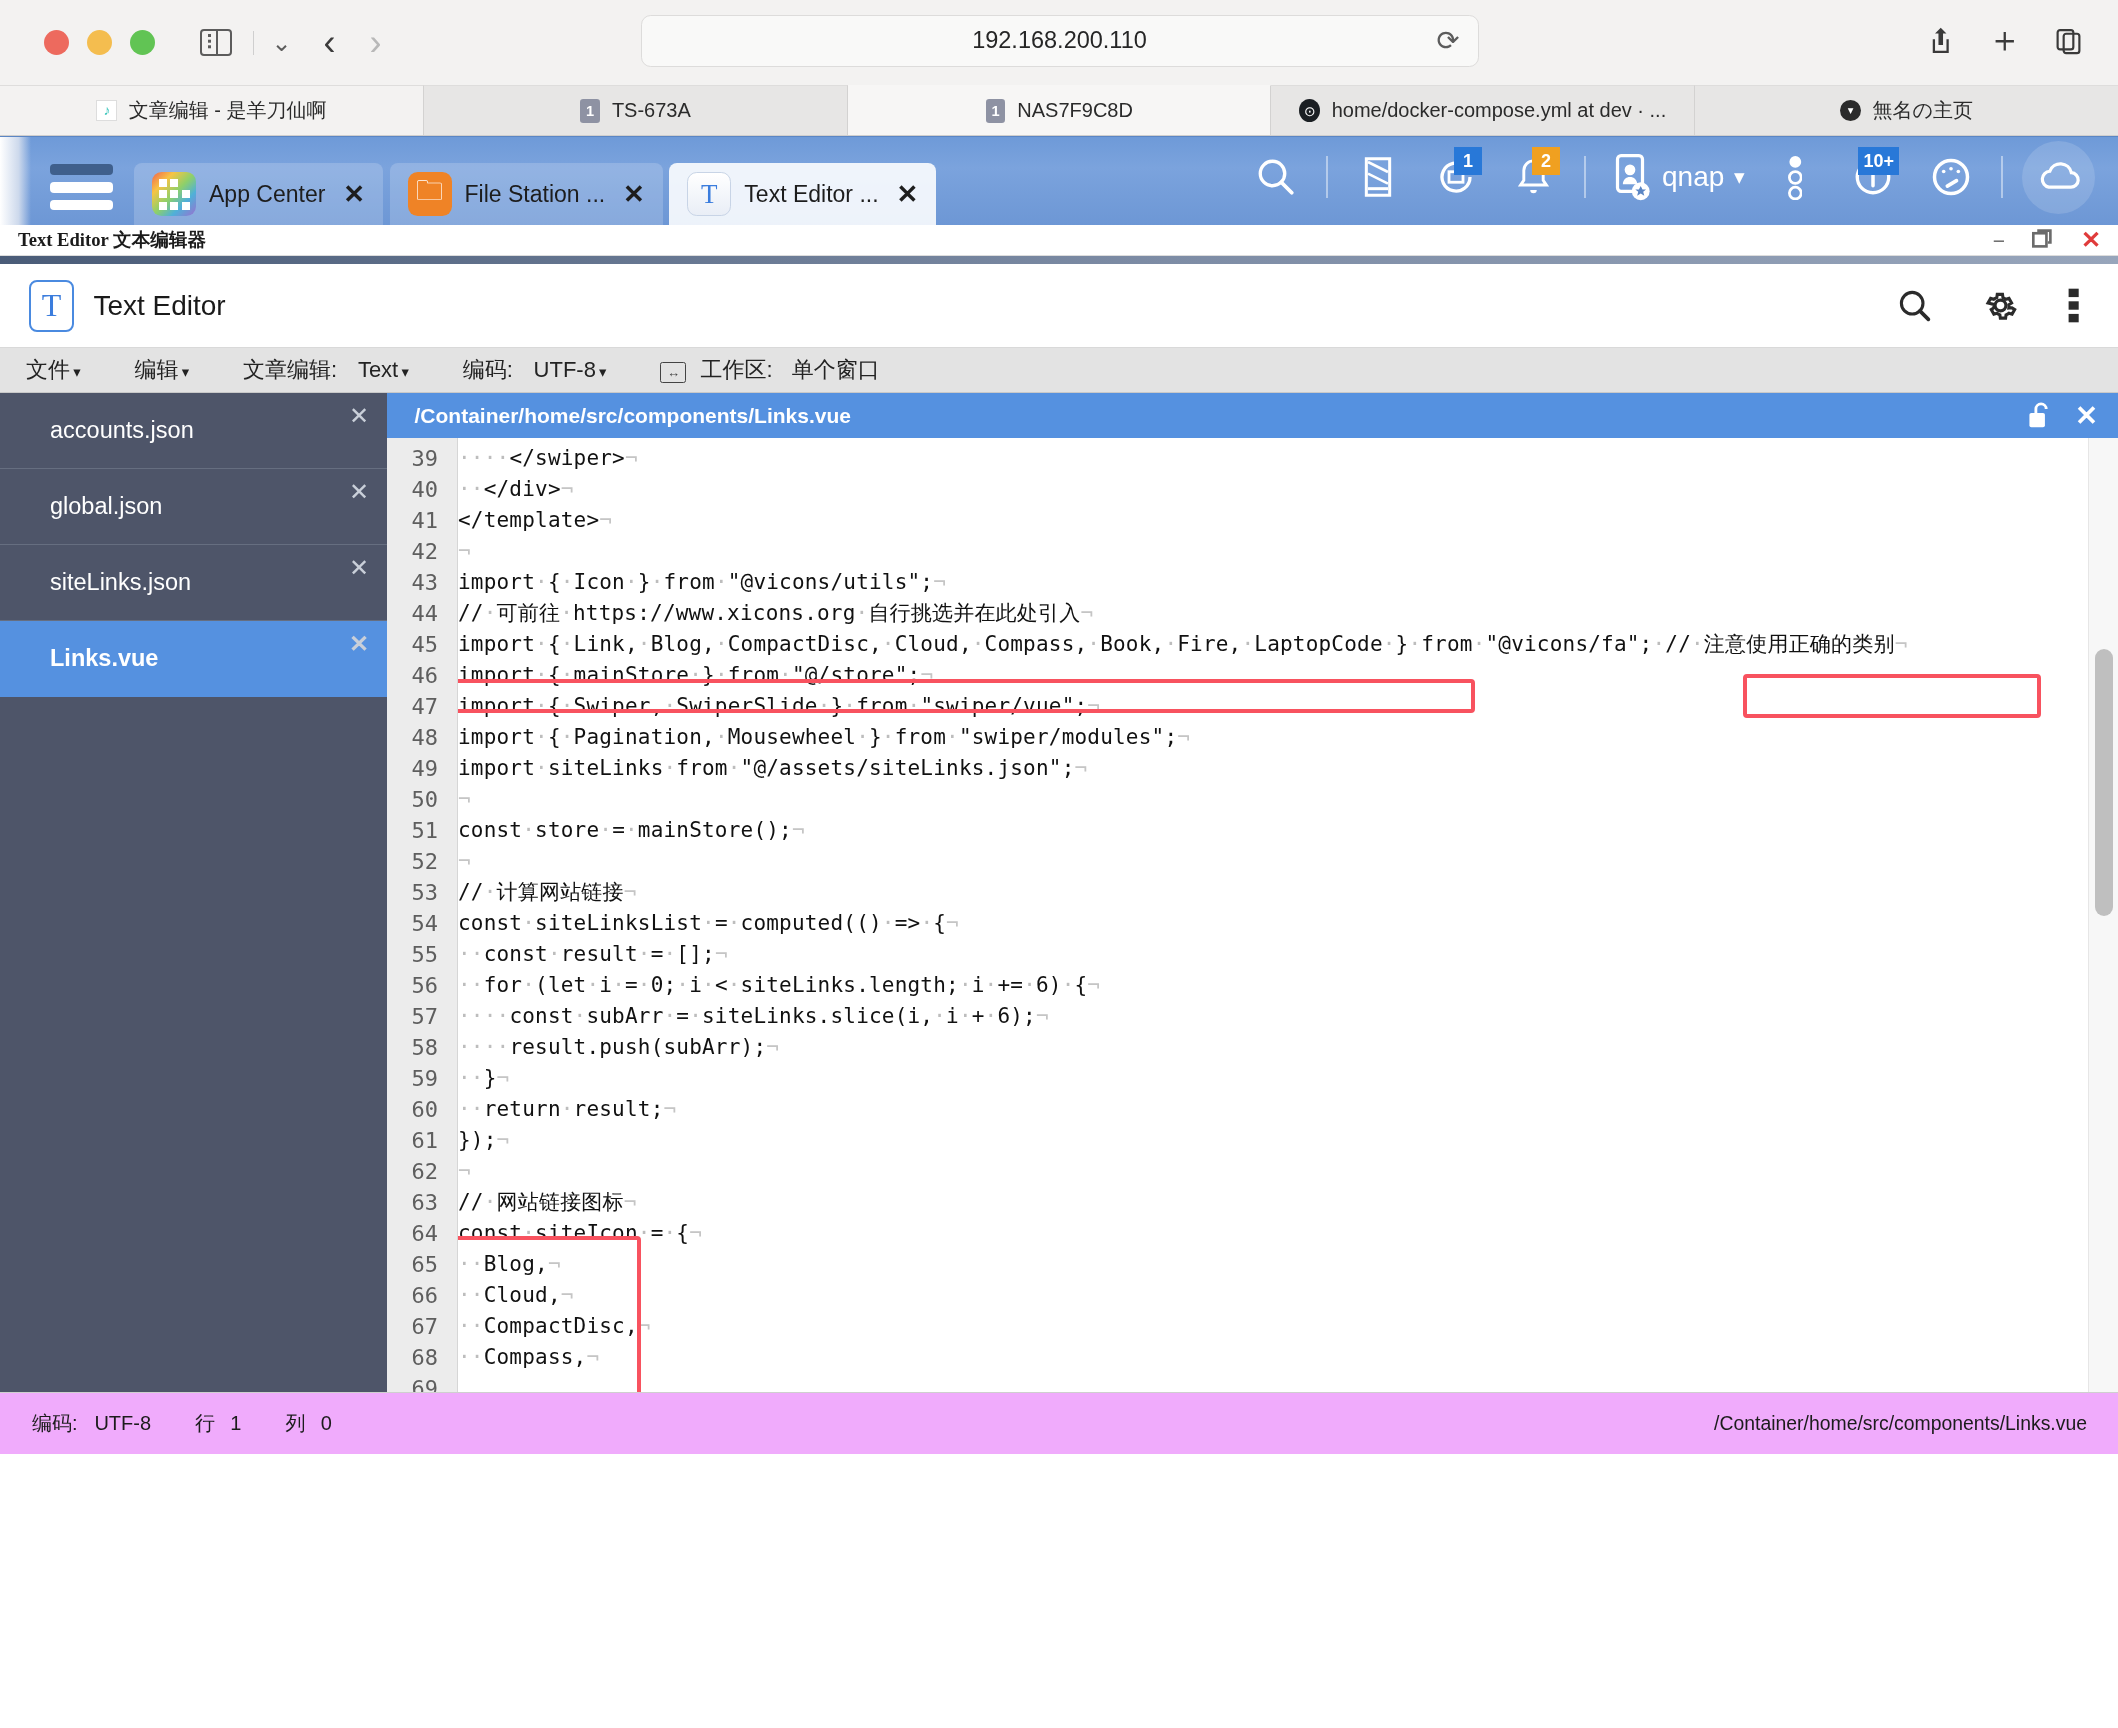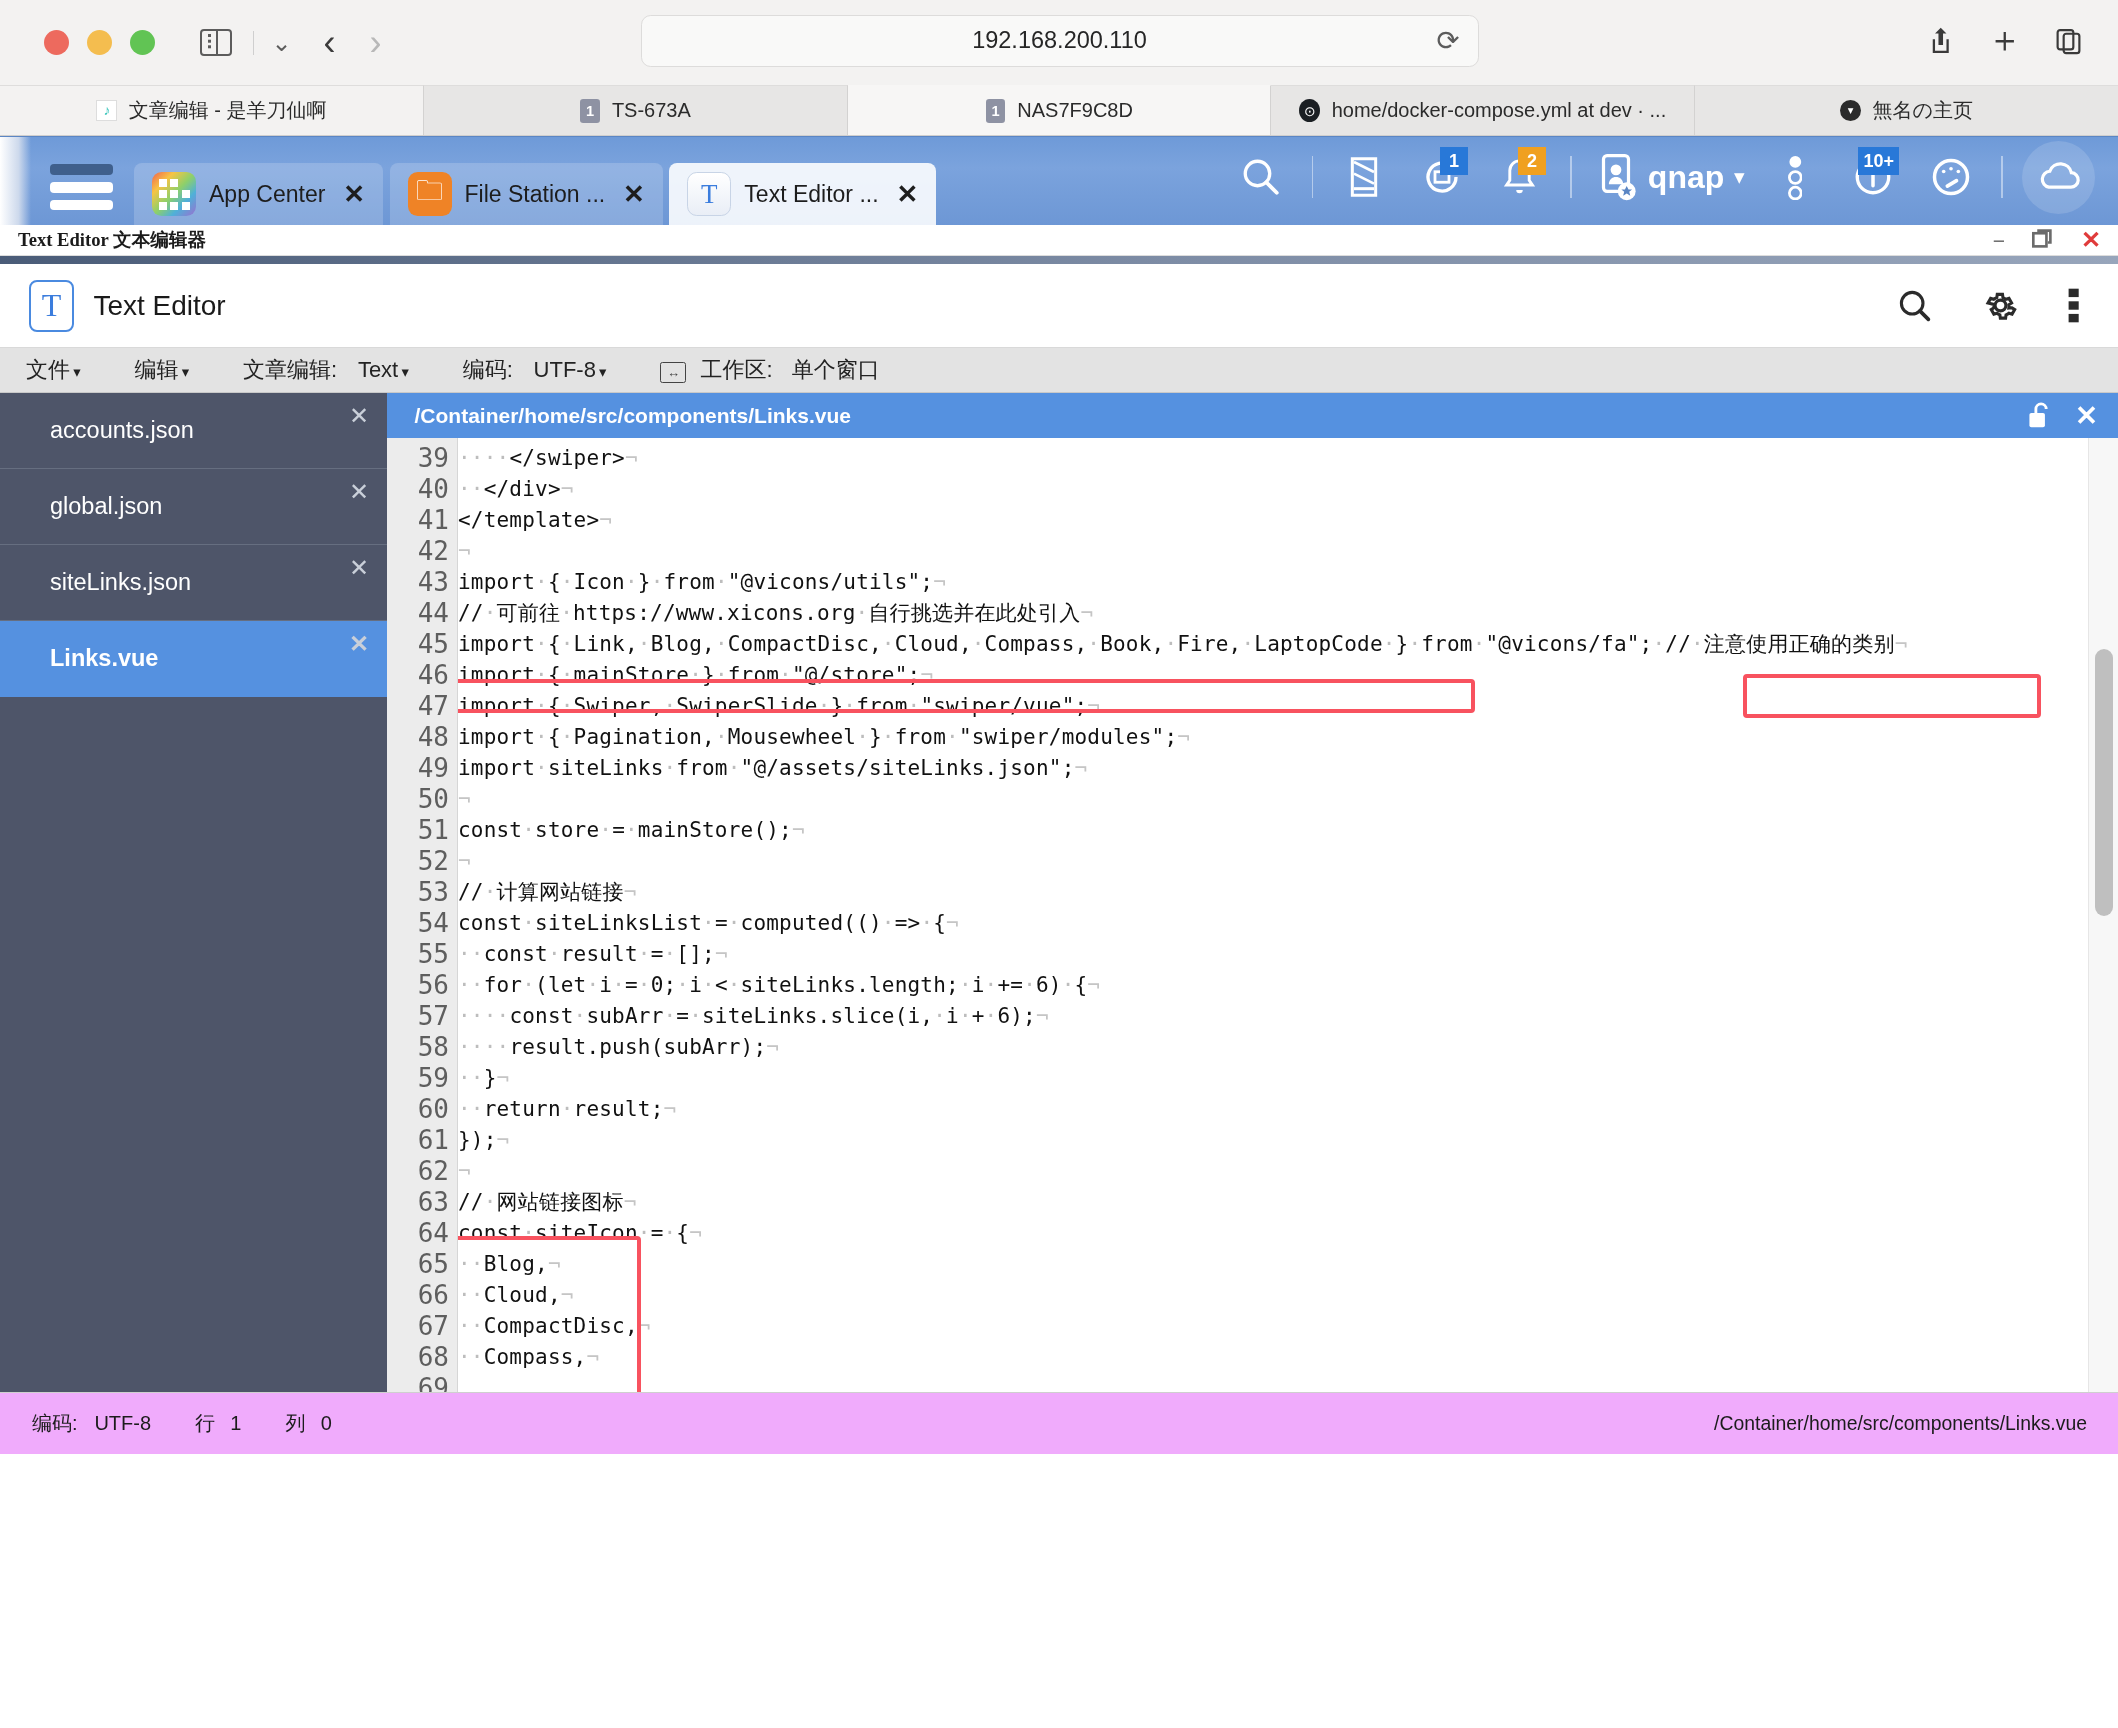--- a/index.html
+++ b/index.html
@@ -173,21 +173,21 @@
   }
   .q-sep { width:1.6px; height:42px; background: rgba(255,255,255,0.45); margin: 0 11.3px; }
   .q-badge {
     position:absolute; top: 1.6px; right: 13px;
     min-width: 27.5px; height: 27.5px; padding: 0 4.9px;
     background:#2878d8; color:#fff; font-size: 18px; font-weight:bold;
     display:flex;align-items:center;justify-content:center;
   }
   .q-badge.orange { background:#f0a020; }
   .q-user { display:flex; align-items:center; gap: 9.7px; color:#fff; cursor:pointer; }
-  .q-user-name { font-size: 32px; font-weight: bold; }
+  .q-user-name { font-size: 28px; font-weight: normal; }
   .q-cloud {
     width: 73px; height: 73px; border-radius: 50%;
     background: rgba(255,255,255,0.14);
     display:flex;align-items:center;justify-content:center;
     color:#fff; margin-left: 8px;
   }
 
   
   .win-titlebar {
     height: 31px; background:#ffffff;
@@ -267,22 +267,22 @@
     background:#ffffff;
     font-family: "DejaVu Sans Mono", "Liberation Mono", monospace;
   }
   .gutter {
     width: 71px; flex:none; background:#ececec;
     border-right: 0.8px solid #d6d6d6;
     padding-top: 4.9px;
     text-align:right;
   }
   .gutter div {
-    height: 31px; line-height: 31px; font-size: 26px; color:#5e5e5e;
-    padding-right: 8px;
+    height: 31px; line-height: 31px; font-size: 22px; color:#5e5e5e;
+    padding-right: 19px;
   }
   .codelines {
     flex:1; padding-top: 4.9px; padding-left: 0; position:relative;
     min-width:0; overflow:hidden;
   }
   .cl {
     height: 31px; line-height: 31px; font-size: 21px; color:#111;
     white-space: pre; letter-spacing: 0.2px;
   }
   .ws { color:#bdbdbd; }

